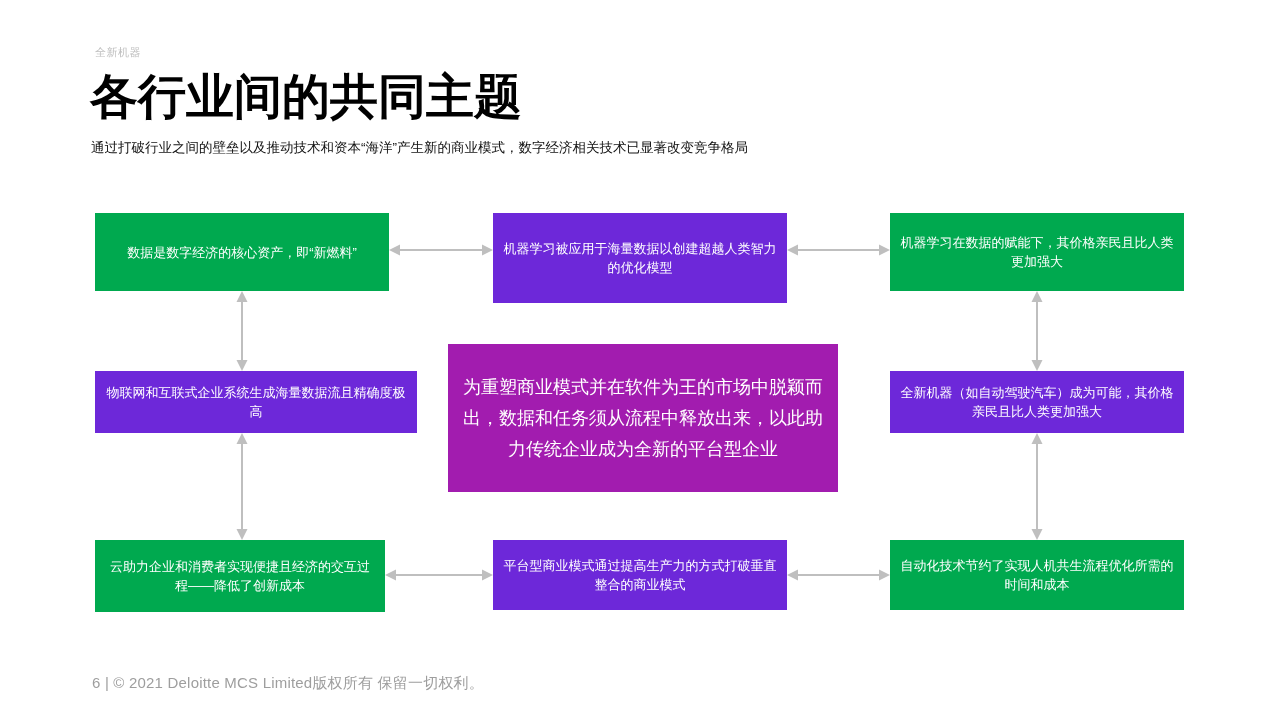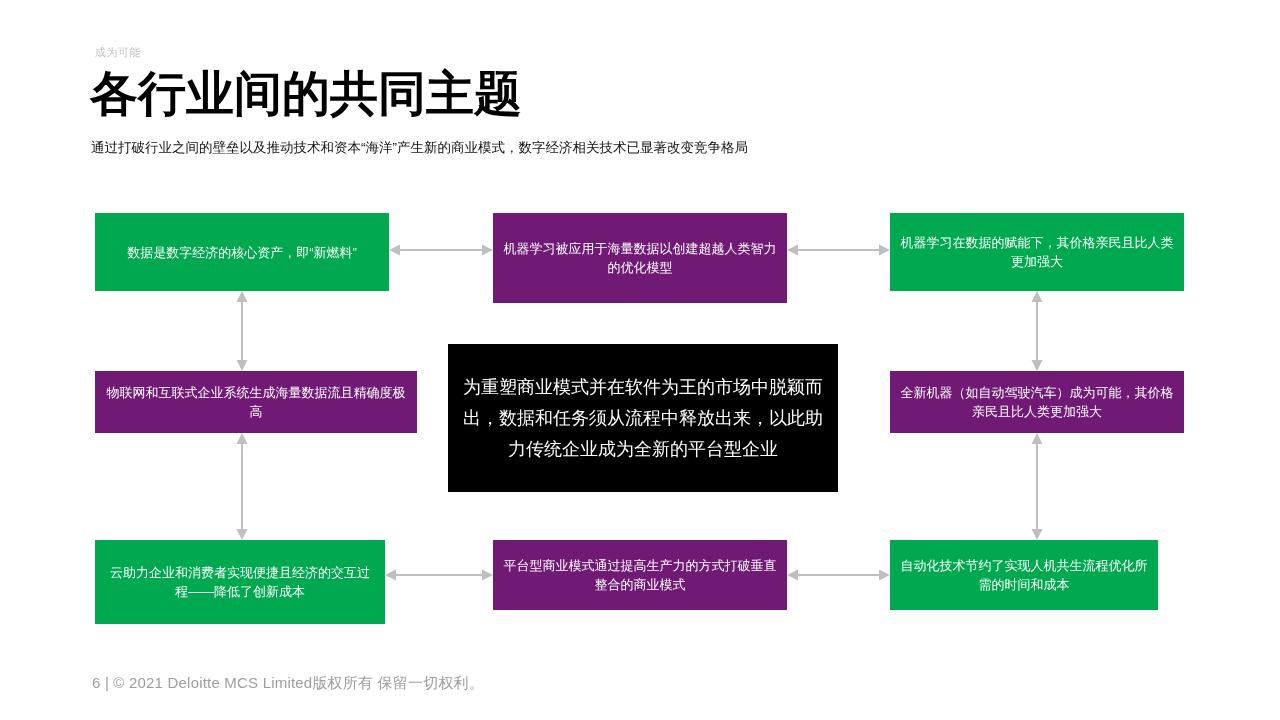--- a/index.html
+++ b/index.html
@@ -33,21 +33,20 @@
   .page-title {
     position: absolute;
     left: 90px;
     top: 66px;
     font-size: 48px;
     font-weight: 700;
     line-height: 62px;
     letter-spacing: 0px;
     color: #000000;
     white-space: nowrap;
-    font-family: Liberation Mono, monospace;
   }
   .page-subtitle {
     position: absolute;
     left: 91px;
     top: 138px;
     font-size: 13.5px;
     font-weight: 400;
     line-height: 20px;
     color: #111111;
     white-space: nowrap;
@@ -74,39 +73,39 @@
     line-height: 19px;
     font-size: 13px;
     font-weight: 400;
     z-index: 2;
   }
   .node-text {
     display: block;
     width: 100%;
   }
   .node.green  { background: #00a94f; }
-  .node.gray   { background: #701a75; }
+  .node.gray   { background: #6d28d9; }
   .node.olive  {
-    background: #000000;
+    background: #a21caf;
     font-size: 18px;
     line-height: 31px;
   }
 
   
   .n-r1c1 { left: 95px;  top: 213px; width: 294px; height: 78px; }
   .n-r1c2 { left: 493px; top: 213px; width: 294px; height: 90px; }
   .n-r1c3 { left: 890px; top: 213px; width: 294px; height: 78px; }
 
   .n-r2c1 { left: 95px;  top: 371px; width: 322px; height: 62px; }
   .n-center { left: 448px; top: 344px; width: 390px; height: 148px; }
   .n-r2c3 { left: 890px; top: 371px; width: 294px; height: 62px; align-items: center; }
 
-  .n-r3c1 { left: 95px;  top: 540px; width: 290px; height: 84px; }
+  .n-r3c1 { left: 95px;  top: 540px; width: 290px; height: 72px; }
   .n-r3c2 { left: 493px; top: 540px; width: 294px; height: 70px; align-items: center; }
-  .n-r3c3 { left: 890px; top: 540px; width: 268px; height: 70px; }
+  .n-r3c3 { left: 890px; top: 540px; width: 294px; height: 70px; }
 
   
   .conn {
     position: absolute;
     z-index: 1;
   }
   .conn svg { display: block; overflow: visible; }
 
   
   .c-h-r1-left  { left: 389px; top: 243px;  width: 104px; height: 14px; }
@@ -128,21 +127,21 @@
     font-size: 15px;
     line-height: 14px;
     color: #9e9e9e;
     letter-spacing: 0.2px;
     white-space: nowrap;
   }
 </style>
 </head>
 <body>
 
-<div class="eyebrow">成为可能</div>
+<div class="eyebrow">全新机器</div>
 
 <div class="page-title">各行业间的共同主题</div>
 
 <div class="page-subtitle">通过打破行业之间的壁垒以及推动技术和资本“海洋”产生新的商业模式，数字经济相关技术已显著改变竞争格局</div>
 
 <div class="diagram">
 
   <div class="conn c-h-r1-left">
     <svg width="104" height="14" viewBox="0 0 104 14" aria-hidden="true">
       <line x1="10" y1="7" x2="94" y2="7" stroke="#bfbfbf" stroke-width="2"></line>

